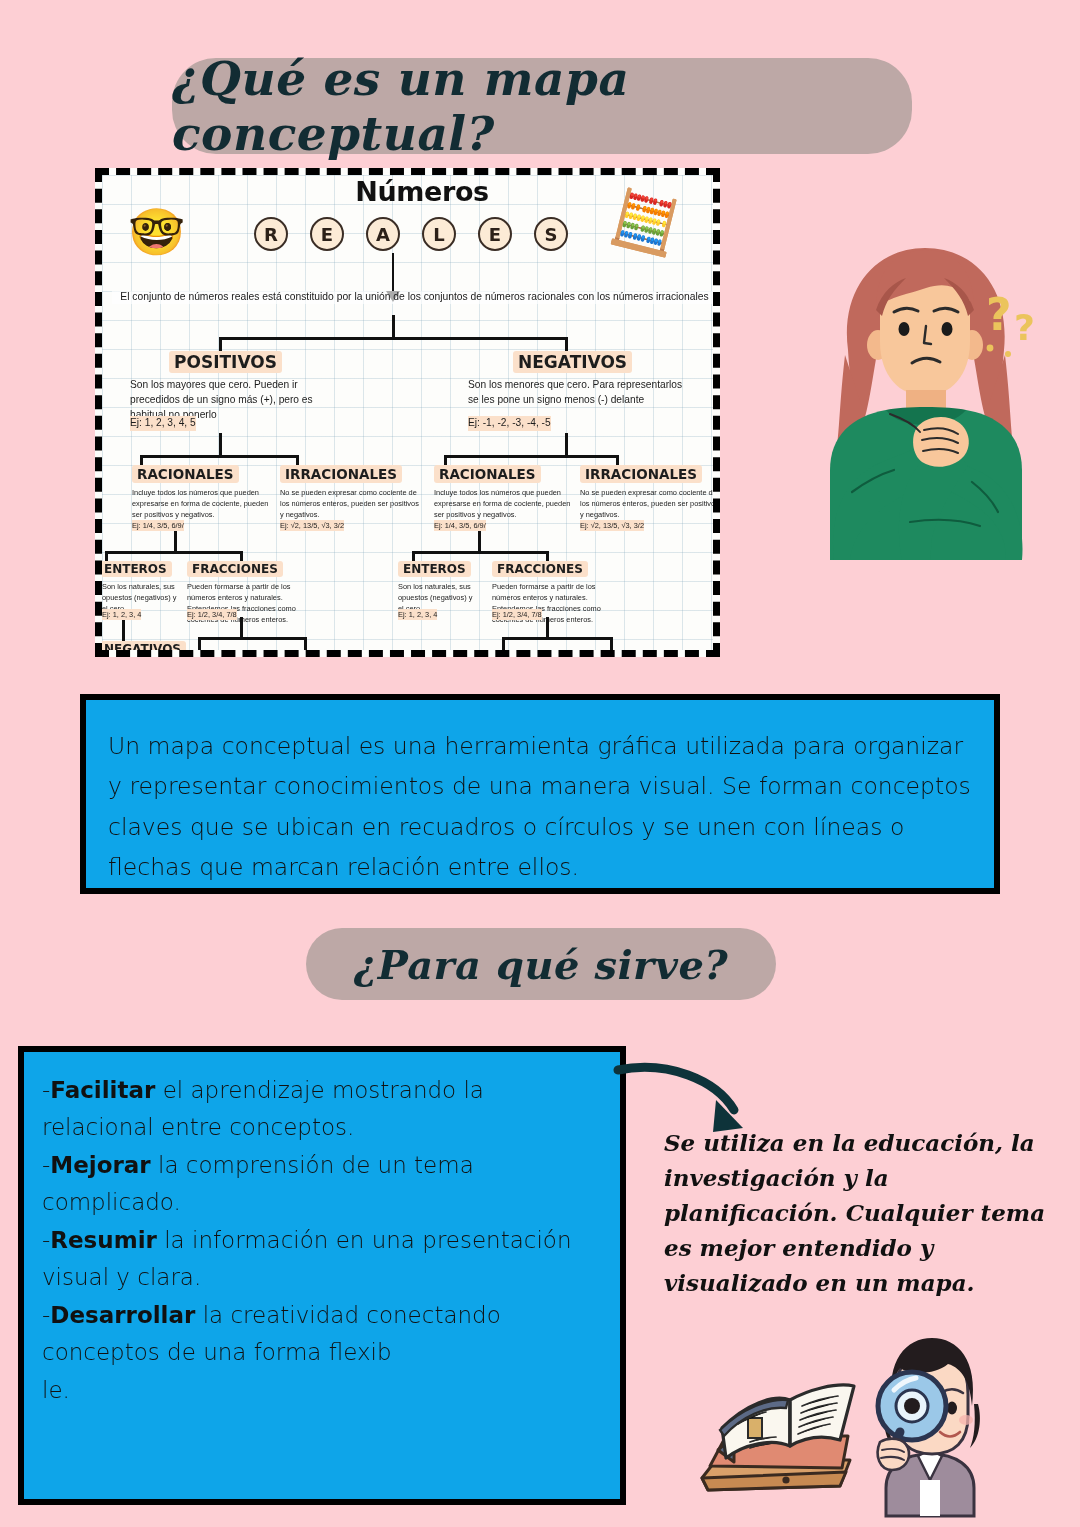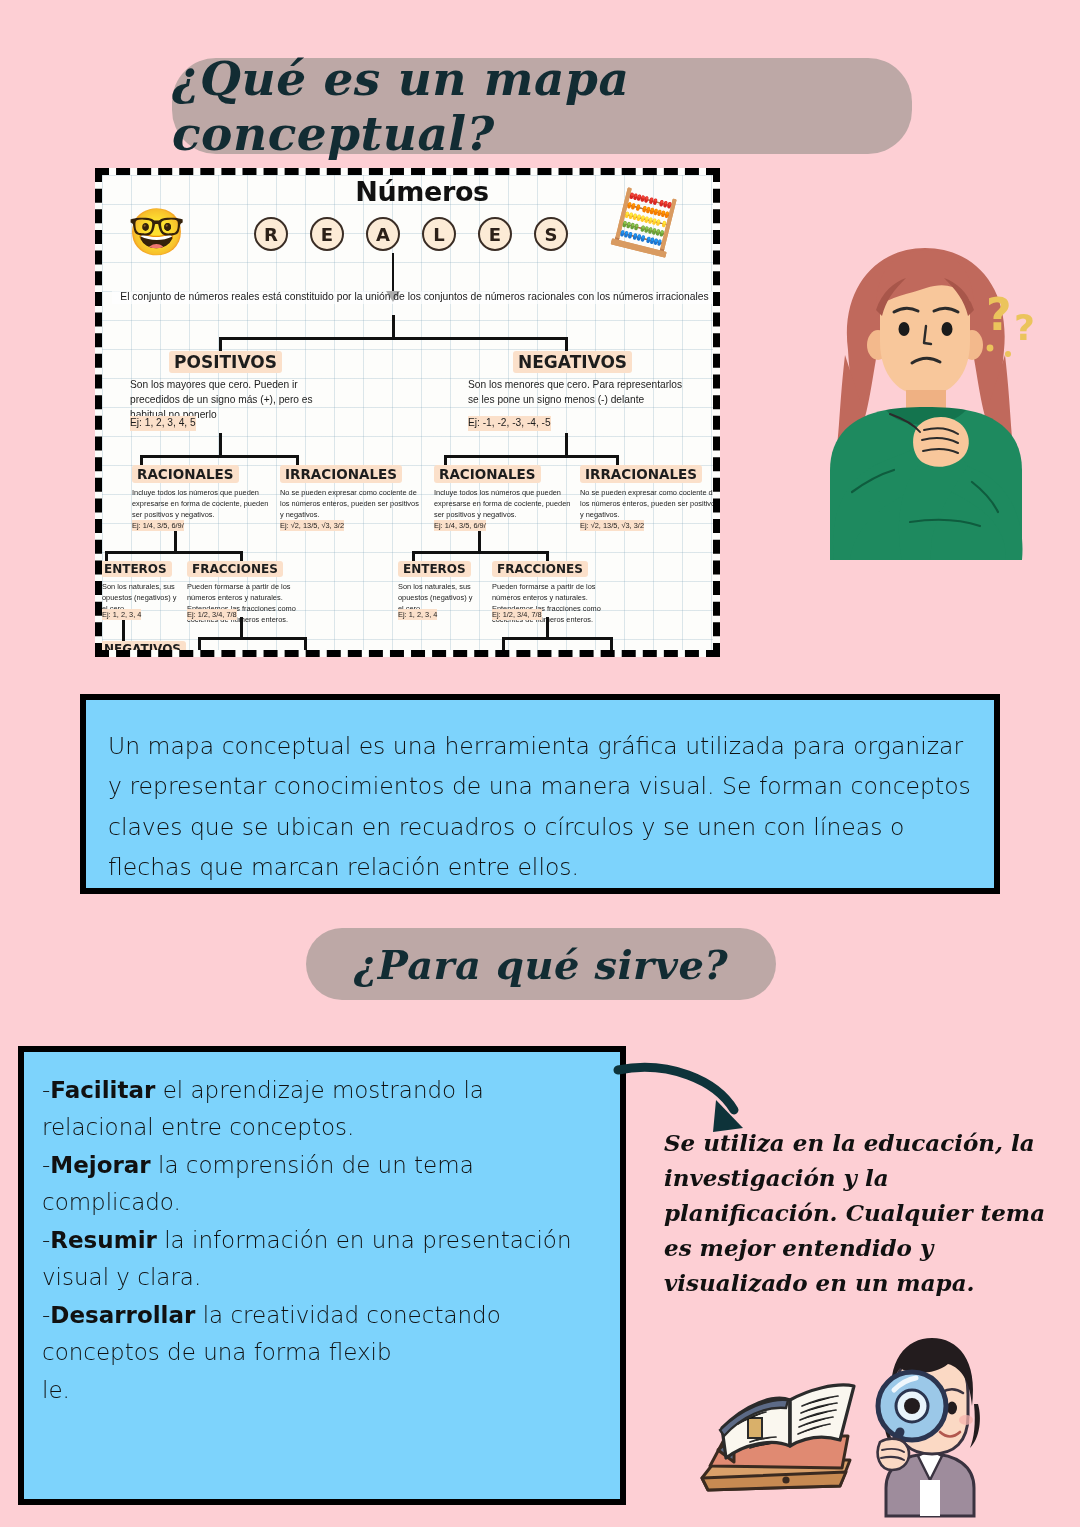--- a/index.html
+++ b/index.html
@@ -103,21 +103,21 @@
   .cm-desc.big{ font-size:10.2px; line-height:1.45; }
   .cm-ej{ background:#FBE0CA; }
 
   .ln{ position:absolute; background:#111; }
   .lnh{ height:2.5px; }
   .lnv{ width:2.5px; }
 
   
   .graybox{
     position:absolute;
-    background:#7dd3fc;
+    background:#0ea5e9;
     border:6px solid #000;
   }
   #definition-box{ left:80px; top:694px; width:920px; height:200px; }
   #definition-text{
     padding:26px 22px 0 22px;
     font-size:23.5px; line-height:1.72; color:#111;
     font-family:"DejaVu Sans", sans-serif;
     font-weight:300;
   }
   #uses-box{ left:18px; top:1046px; width:608px; height:459px; }

